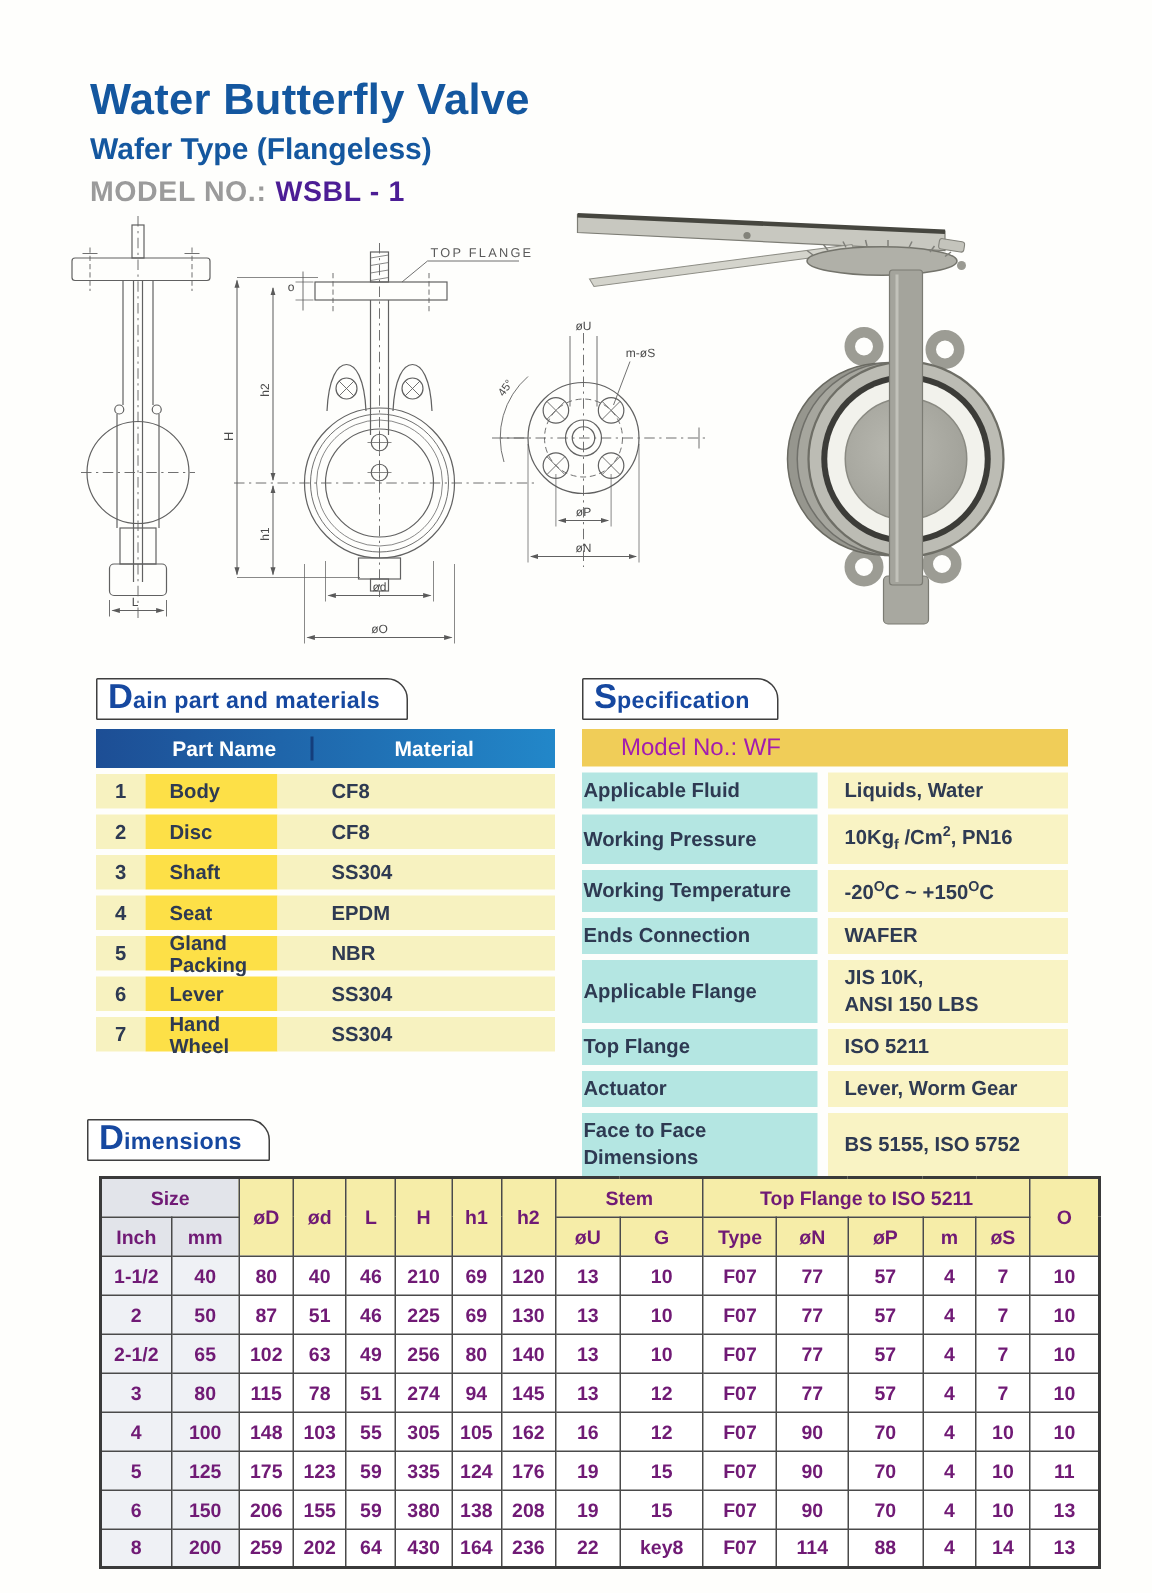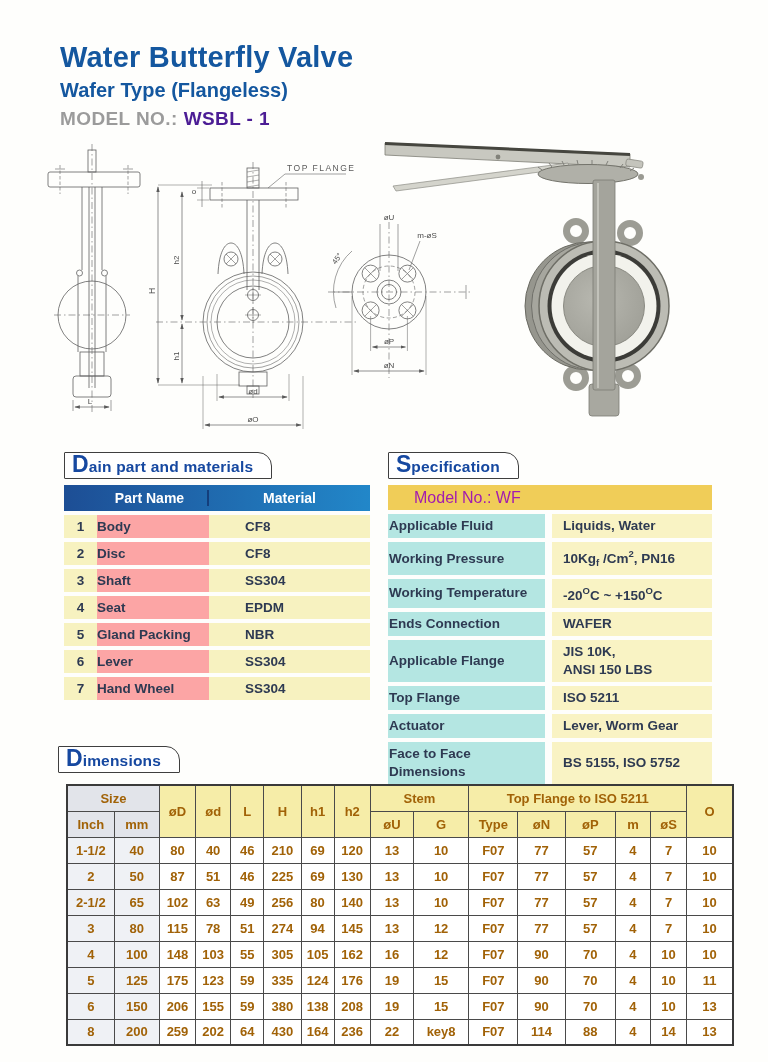--- a/index.html
+++ b/index.html
@@ -2,21 +2,21 @@
 <html><head>
 <meta charset="utf-8">
 <style>
   html,body { margin:0; padding:0; background:#e8e8e8; }
   .page {
     position:relative; width:768px; height:1062px; margin:0 auto;
     background:#fefefc; overflow:hidden;
     font-family:"Liberation Sans", sans-serif;
   }
   
-  .hdr { position:absolute; left:60px; top:40px; }
+  .hdr { position:absolute; left:60px; top:50px; }
   .hdr .title { font-size:29px; font-weight:bold; color:#14579f; line-height:34px; letter-spacing:0.2px; }
   .hdr .subtitle { font-size:20px; font-weight:bold; color:#14579f; margin-top:5px; }
   .hdr .model { font-size:19px; font-weight:bold; color:#9b9b9b; margin-top:6px; letter-spacing:0.4px; }
   .hdr .model .mv { color:#4c1d95; margin-left:6px; }
 
   
   .banner {
     display:inline-flex; align-items:baseline; background:#fff;
     border:1.5px solid #3f3f3f; border-radius:1px 14px 1px 1px;
     padding:0 18px 2px 7px; white-space:nowrap;
@@ -26,41 +26,41 @@
 
   
   .parts { position:absolute; left:64px; top:452px; width:306px; }
   .p-head { display:flex; height:26px; margin-top:6px; align-items:center;
     background:linear-gradient(90deg,#1d4e95 0%,#2287c9 100%);
     color:#fff; font-weight:bold; font-size:14px; }
   .p-head .ph1 { width:145px; text-align:center; border-right:2px solid #143e7c; box-sizing:border-box; padding-left:28px; }
   .p-head .ph2 { flex:1; text-align:center; }
   .p-row { display:flex; height:23px; margin-top:4px; font-size:13.5px; font-weight:bold; color:#2e3a52; }
   .p-no  { width:33px; background:#f7f2c0; display:flex; align-items:center; justify-content:center; }
-  .p-name{ width:112px; background:#fca5a5; display:flex; align-items:center; box-sizing:border-box; }
+  .p-name{ width:88px; background:#fde047; display:flex; align-items:center; padding-left:16px; box-sizing:border-box; }
   .p-mat { flex:1; background:#f7f2c0; display:flex; align-items:center; padding-left:36px; }
 
   
   .spec { position:absolute; left:388px; top:452px; width:324px; }
   .s-model { height:25px; margin-top:6px; background:#f0cd58; color:#a21caf;
     font-weight:normal; font-size:16px; line-height:25px; padding-left:26px; }
   .s-rows { margin-top:1px; }
   .s-row { display:flex; margin-top:4px; font-size:13.5px; font-weight:bold; color:#2e3a52; }
   .s-label { width:157px; background:#b4e6e2; padding:3px 0 3px 1px; box-sizing:border-box;
     display:flex; flex-direction:column; justify-content:center; min-height:17px; line-height:18px; }
   .s-gap { width:7px; }
   .s-value { flex:1; background:#f9f3c4; padding:3px 0 3px 11px; box-sizing:border-box;
     display:flex; flex-direction:column; justify-content:center; line-height:18px; }
   .s-value sub, .s-value sup { font-size:9.5px; }
 
   
   .dims-banner { position:absolute; left:58px; top:746px; }
   .dimwrap { position:absolute; left:66px; top:784px; }
   table.dimtable { border-collapse:collapse; table-layout:fixed; width:668px;
-    font-size:13px; font-weight:bold; color:#a16207; text-align:center;
+    font-size:13px; font-weight:bold; color:#701a75; text-align:center;
     background:#fff; border:2px solid #3a3a3a; }
   .dimtable th, .dimtable td { border:1px solid #4a4a4a; padding:0; font-weight:bold; }
   .dimtable thead tr { height:26px; }
   .dimtable tbody tr { height:26px; }
   .hy { background:#f6eda8; }
   .hg { background:#e2e4ea; }
   .dimtable td.szc { background:#eff1f5; }
 
   
   .draw { position:absolute; left:28px; top:138px; }

